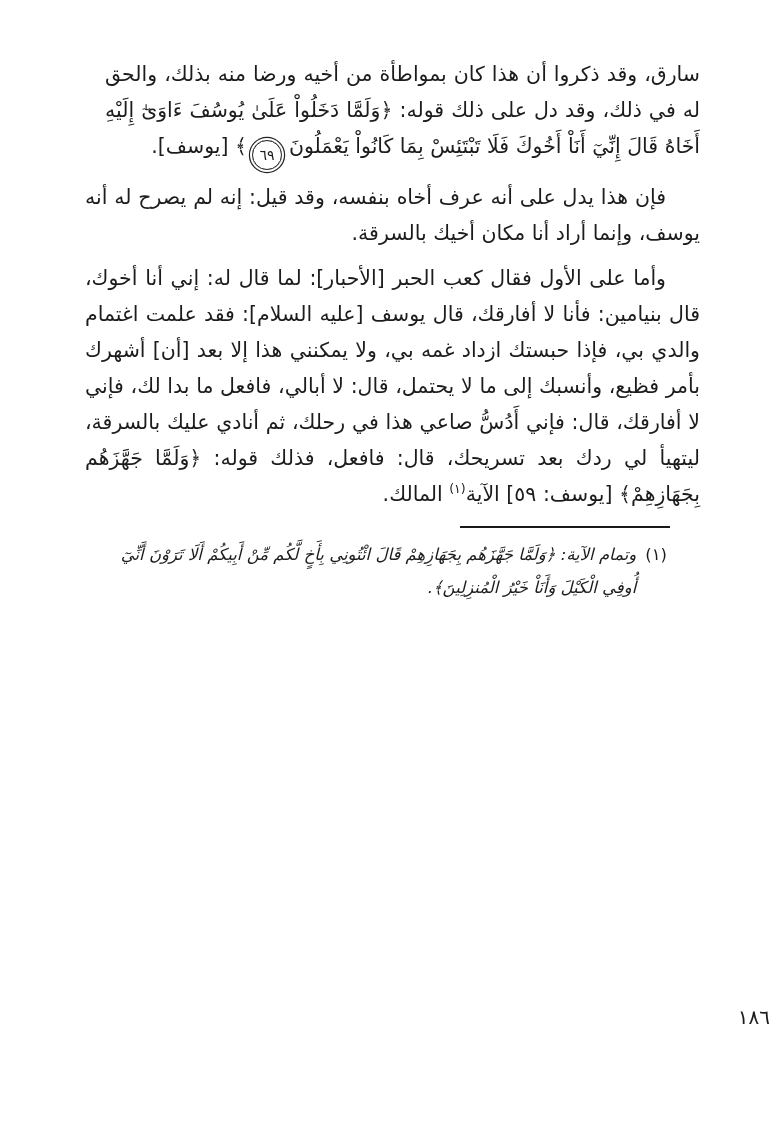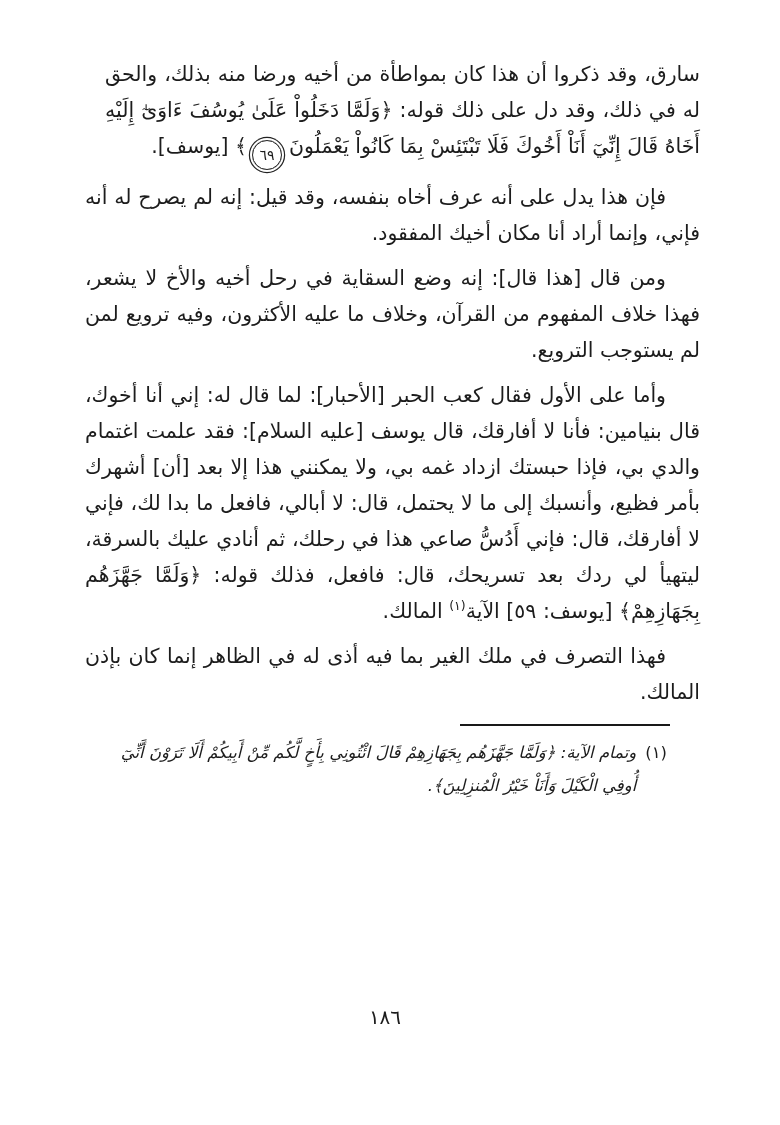--- a/index.html
+++ b/index.html
@@ -53,40 +53,38 @@
     margin:0 33px 0 0;
     font-size:16.5px;
     line-height:33px;
     text-align:right;
   }
   .footnote .fn-marker{flex:0 0 auto;}
   .footnote .fn-text{flex:1 1 auto;font-style:italic;}
   .page-number{
     position:absolute;
     top:1005px;left:0;right:10px;
-    text-align:center;
+    text-align:right;
     font-size:20px;
     letter-spacing:2px;
   }
 </style>
 </head>
 <body>
 
 <div class="page">
   <div class="body-text">
 
     <p class="para no-indent"><span>سارق، وقد ذكروا أن هذا كان بمواطأة من أخيه ورضا منه بذلك، والحق له في ذلك، وقد دل على ذلك قوله: ﴿وَلَمَّا دَخَلُواْ عَلَىٰ يُوسُفَ ءَاوَىٰٓ إِلَيْهِ أَخَاهُ قَالَ إِنِّيٓ أَنَاْ أَخُوكَ فَلَا تَبْتَئِسْ بِمَا كَانُواْ يَعْمَلُونَ</span><span class="ayah-ornament">٦٩</span><span>﴾ [يوسف].</span></p>
 
-    <p class="para"><span>فإن هذا يدل على أنه عرف أخاه بنفسه، وقد قيل: إنه لم يصرح له أنه فإني، وإنما أراد أنا مكان أخيك المفقود.</span></p>
+    <p class="para"><span>فإن هذا يدل على أنه عرف أخاه بنفسه، وقد قيل: إنه لم يصرح له أنه يوسف، وإنما أراد أنا مكان أخيك بالسرقة.</span></p>
 
-    <p class="para"><span>ومن قال [هذا قال]: إنه وضع السقاية في رحل أخيه والأخ لا يشعر، فهذا خلاف المفهوم من القرآن، وخلاف ما عليه الأكثرون، وفيه ترويع لمن لم يستوجب الترويع.</span></p>
 
     <p class="para"><span>وأما على الأول فقال كعب الحبر [الأحبار]: لما قال له: إني أنا أخوك، قال بنيامين: فأنا لا أفارقك، قال يوسف [عليه السلام]: فقد علمت اغتمام والدي بي، فإذا حبستك ازداد غمه بي، ولا يمكنني هذا إلا بعد [أن] أشهرك بأمر فظيع، وأنسبك إلى ما لا يحتمل، قال: لا أبالي، فافعل ما بدا لك، فإني لا أفارقك، قال: فإني أَدُسُّ صاعي هذا في رحلك، ثم أنادي عليك بالسرقة، ليتهيأ لي ردك بعد تسريحك، قال: فافعل، فذلك قوله: ﴿وَلَمَّا جَهَّزَهُم بِجَهَازِهِمْ﴾ [يوسف: ٥٩] الآية</span><sup class="note-ref">(١)</sup><span> المالك.</span></p>
 
-    <p class="para"><span>فهذا التصرف في ملك الغير بما فيه أذى له في الظاهر إنما كان بإذن المالك.</span></p>
 
   </div>
 
   <hr class="footnote-sep">
 
   <div class="footnote">
     <span class="fn-marker">(١)</span>
     <span class="fn-text">وتمام الآية: ﴿وَلَمَّا جَهَّزَهُم بِجَهَازِهِمْ قَالَ ائْتُونِي بِأَخٍ لَّكُم مِّنْ أَبِيكُمْ أَلَا تَرَوْنَ أَنِّيٓ أُوفِي الْكَيْلَ وَأَنَاْ خَيْرُ الْمُنزِلِينَ﴾.</span>
   </div>
 </div>

